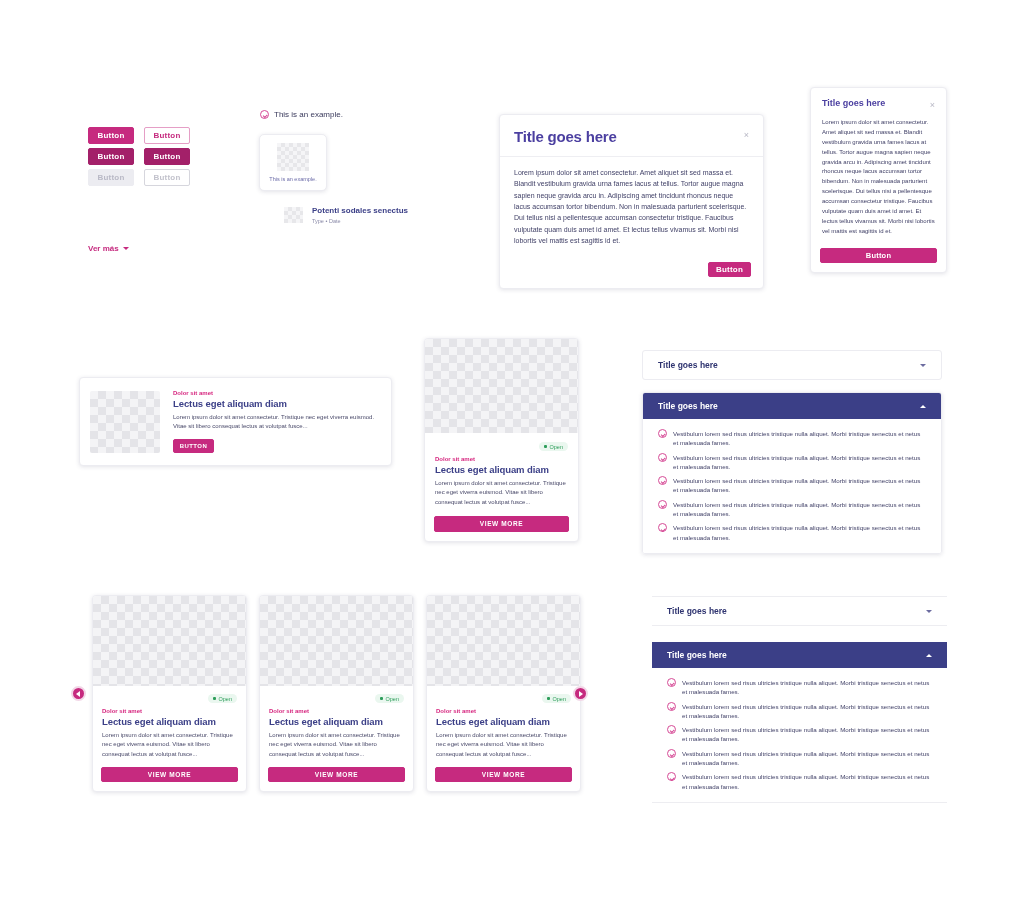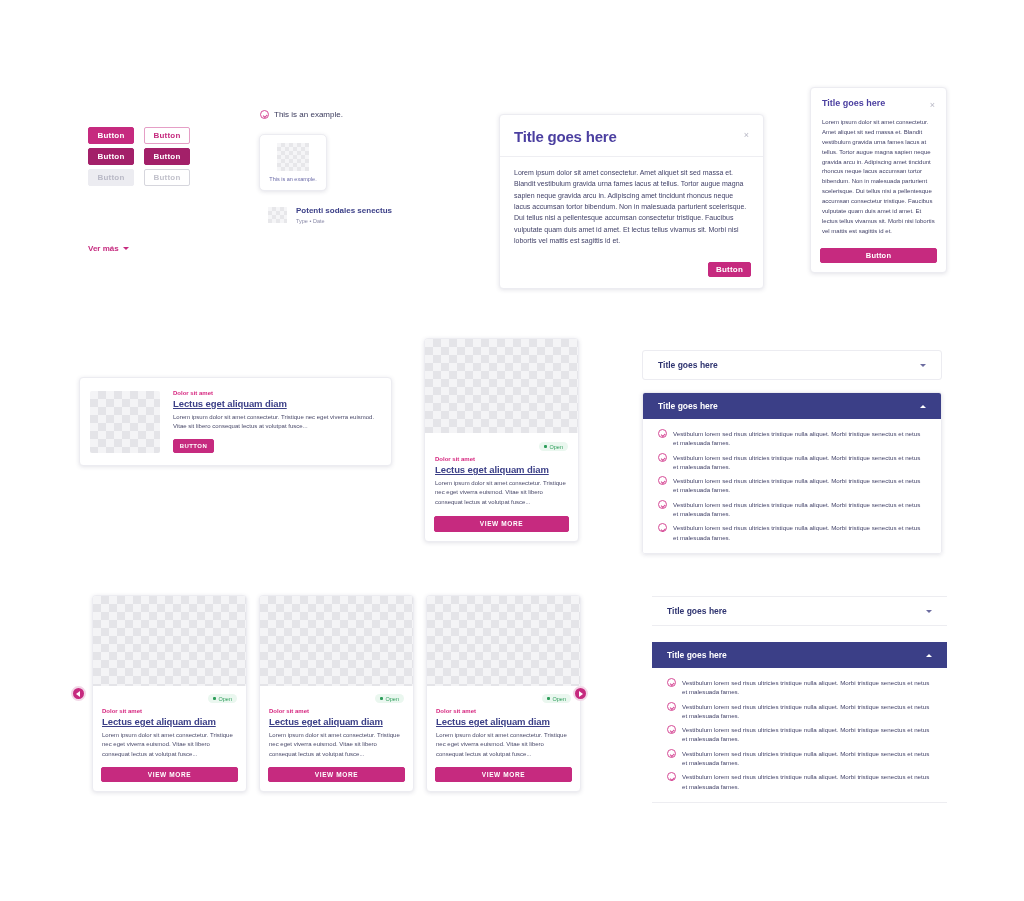--- a/index.html
+++ b/index.html
@@ -76,21 +76,21 @@
     position: absolute; left: 259px; top: 134px;
     width: 68px; height: 57px; background: #fff;
     border-radius: 5px; border: 1px solid #ececf1;
     display: flex; flex-direction: column; align-items: center;
     justify-content: center; gap: 5px;
   }
   .ex-card .ph { width: 32px; height: 28px; }
   .ex-card .cap { font-size: 5.5px; color: #6b6ba8; }
 
   .media-row {
-    position: absolute; left: 268px; top: 206px;
+    position: absolute; left: 284px; top: 206px;
     display: flex; align-items: center; gap: 9px;
   }
   .media-row .thumb { width: 19px; height: 16px; flex: none; }
   .media-row .t { font-size: 8px; font-weight: bold; color: #3b3f87; line-height: 1.2; }
   .media-row .s { font-size: 5.5px; color: #8a8aa8; margin-top: 2px; }
 
   
   .modal {
     position: absolute; left: 499px; top: 114px; width: 265px;
     background: #fff; border-radius: 4px; border: 1px solid #ececf1;
@@ -121,21 +121,21 @@
 
   
   .hcard {
     position: absolute; left: 79px; top: 377px; width: 313px; height: 89px;
     background: #fff; border-radius: 4px; border: 1px solid #ececf1;
     display: flex; align-items: center; padding: 9px 10px;
   }
   .hcard .img { width: 70px; height: 62px; border-radius: 2px; flex: none; }
   .hcard .body { padding-left: 13px; }
   .eyebrow { font-size: 6px; font-weight: bold; color: #d6267f; margin-bottom: 2px; }
-  .ctitle { font-size: 9.5px; font-weight: bold; color: #3b3f87; letter-spacing: -.1px; text-decoration: underline; }
+  .ctitle { font-size: 9.5px; font-weight: bold; color: #3b3f87; letter-spacing: -.1px; }
   .ctext { font-size: 6px; line-height: 1.55; color: #4a4a6a; margin-top: 4px; }
   .hcard .btn { width: 41px; height: 14px; margin-top: 8px; font-size: 6px; letter-spacing: .4px; }
 
   
   .vcard {
     position: absolute; left: 424px; top: 338px; width: 155px;
     background: #fff; border-radius: 4px; border: 1px solid #ececf1; overflow: hidden;
   }
   .vcard .img { height: 94px; }
   .vcard .body { padding: 9px 10px 9px; }

